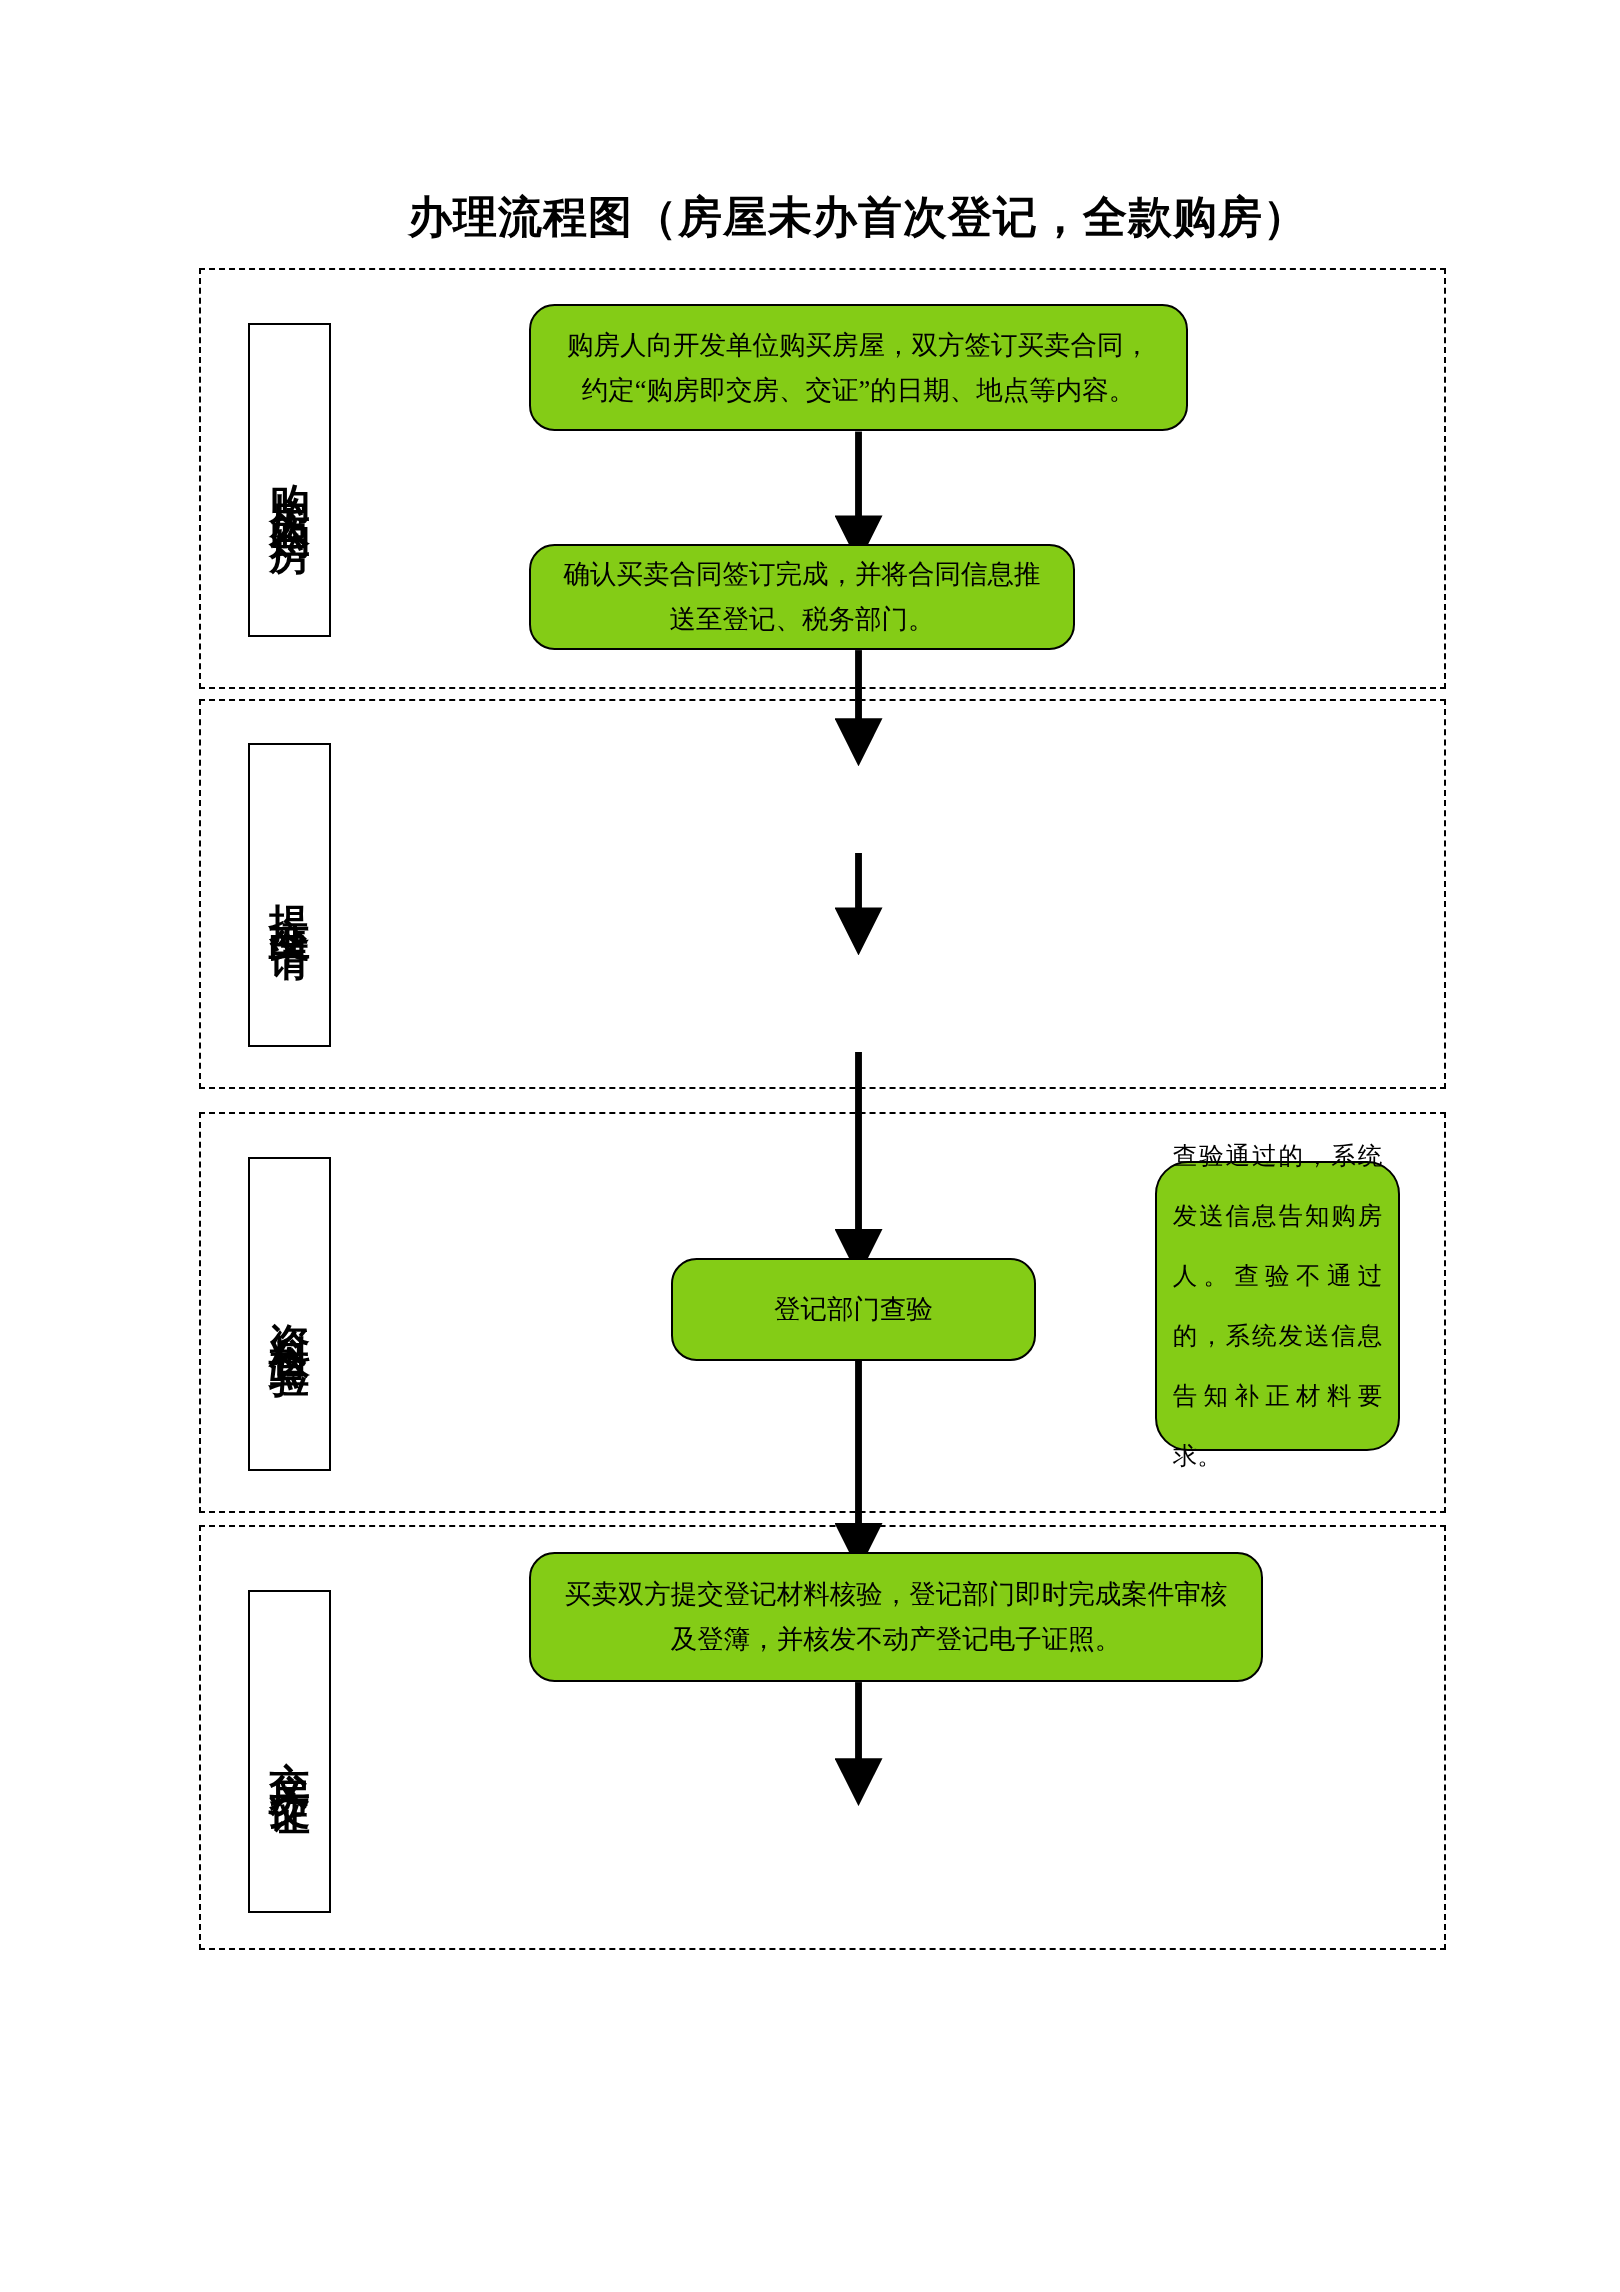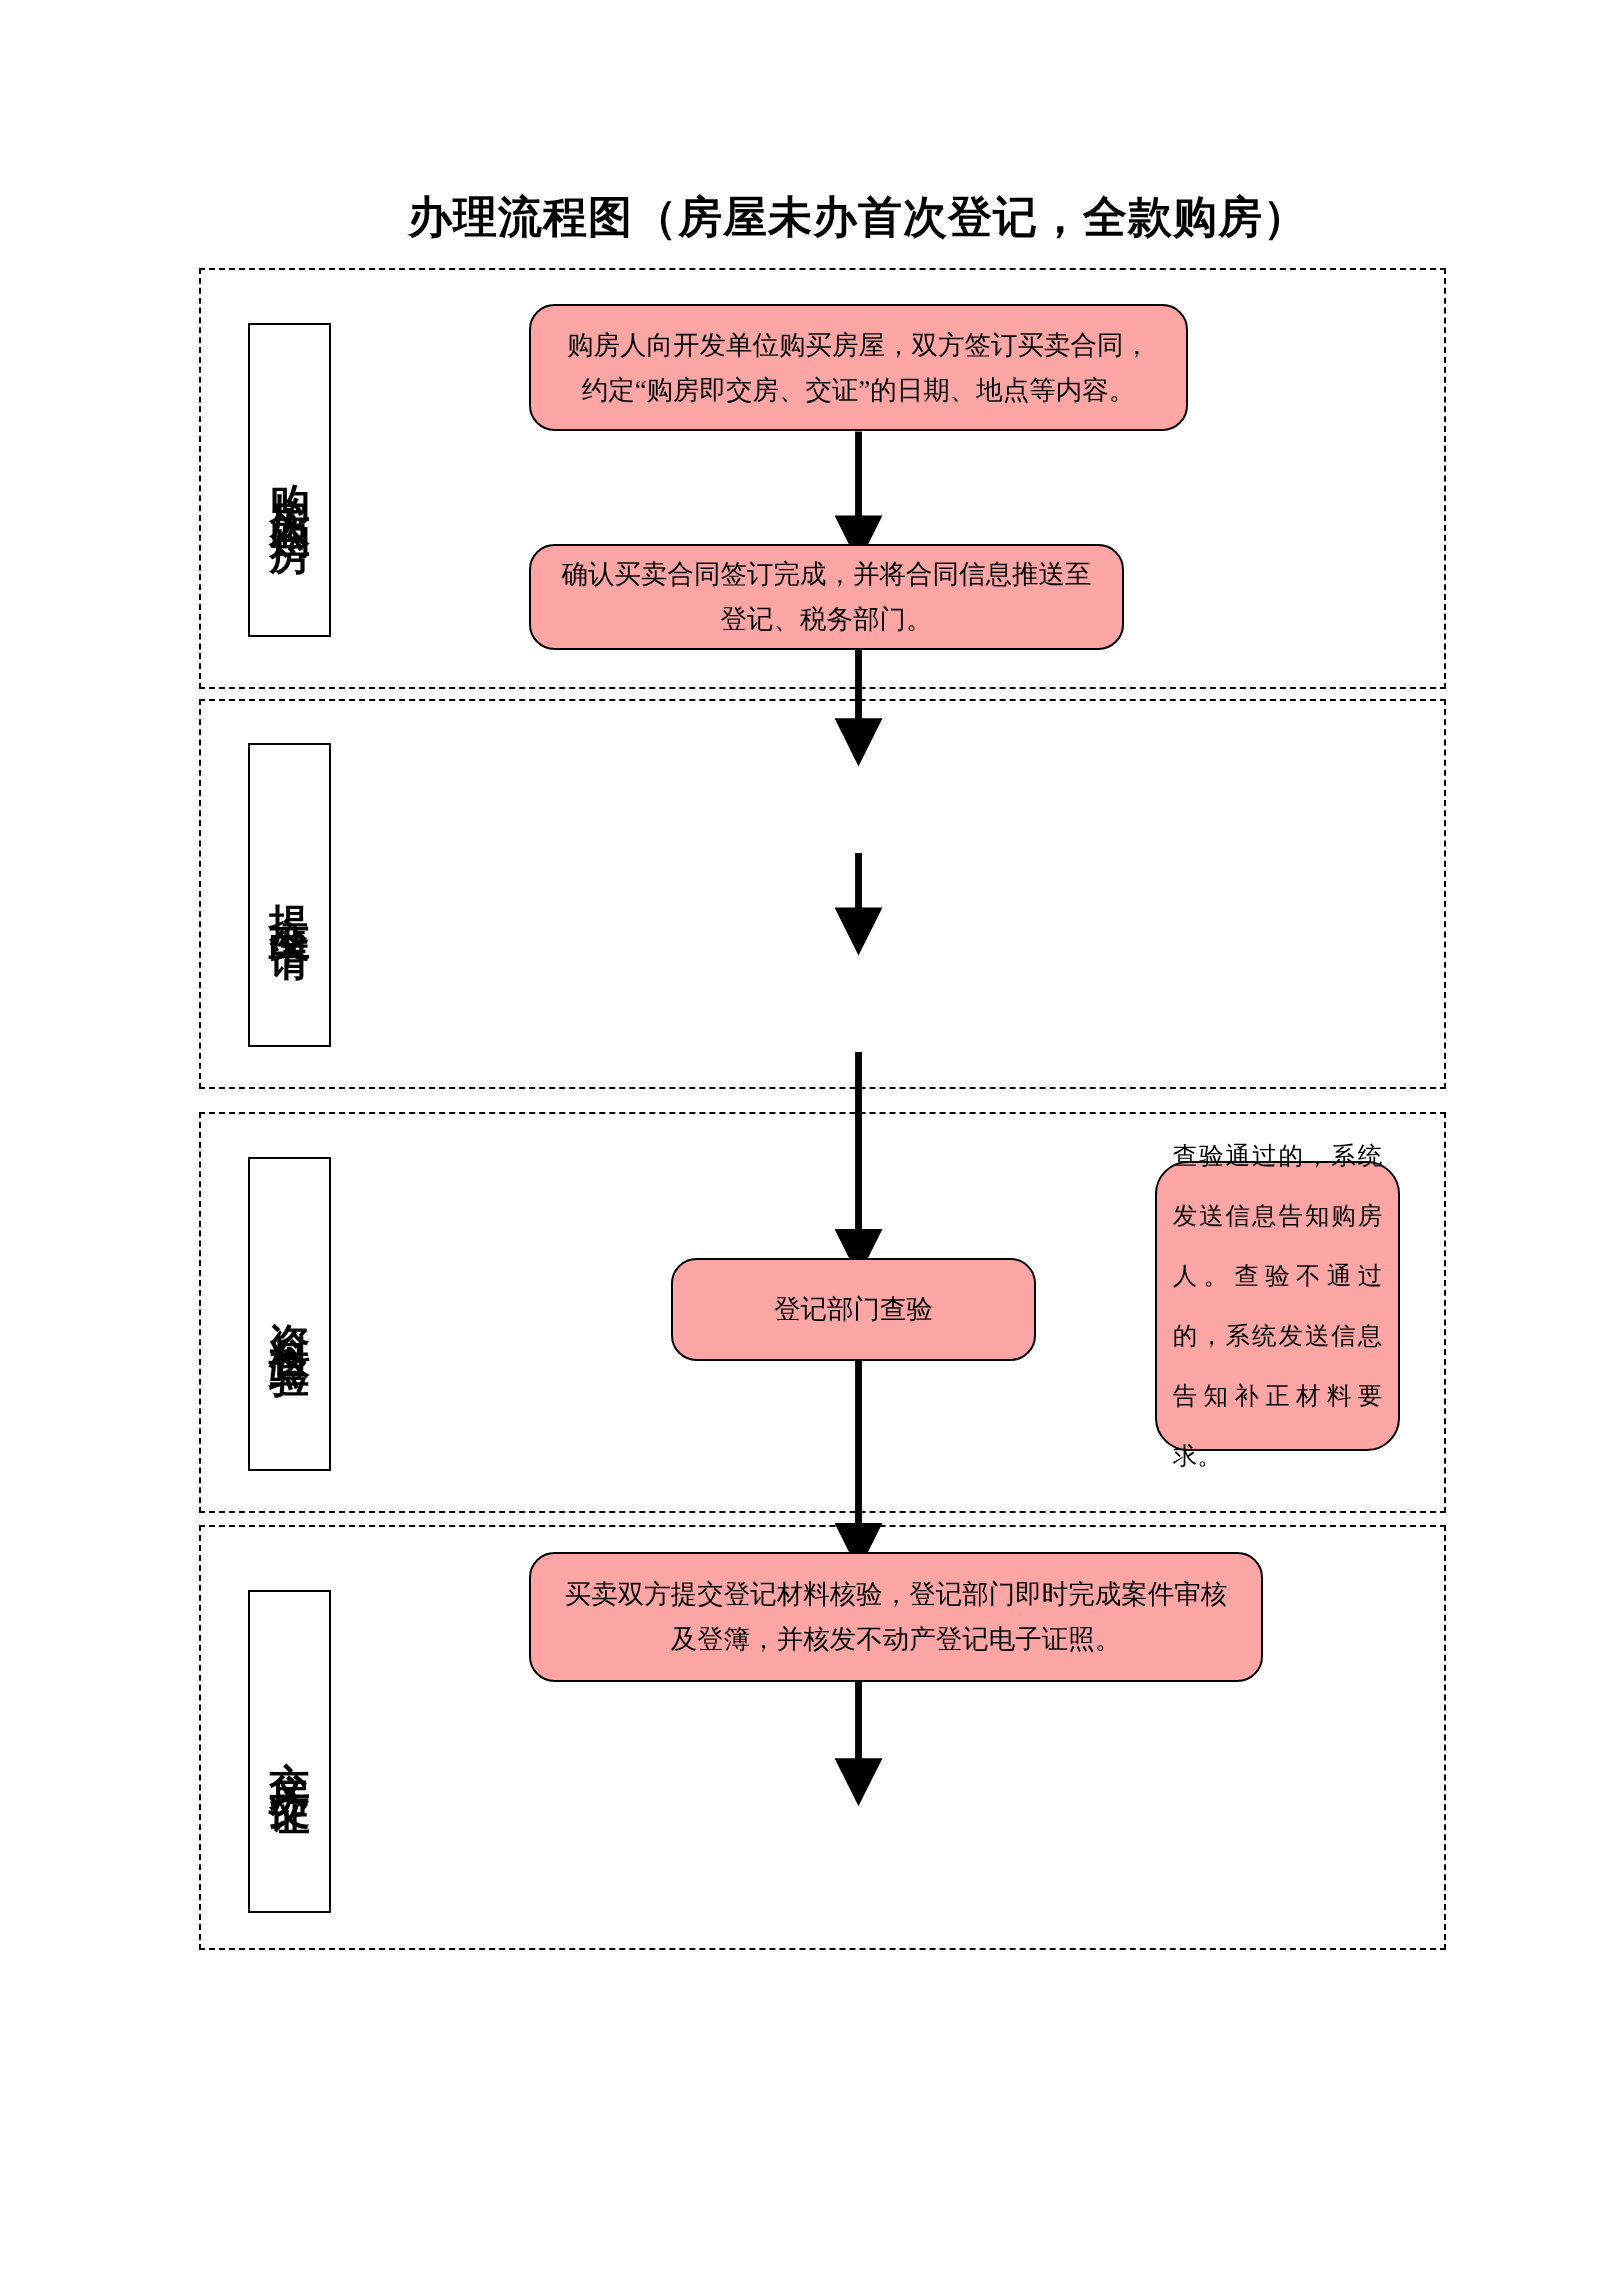--- a/index.html
+++ b/index.html
@@ -75,34 +75,34 @@
   #label-2 { left: 248px; top: 743px;  width: 83px; height: 304px; }
   #label-3 { left: 248px; top: 1157px; width: 83px; height: 314px; }
   #label-4 { left: 248px; top: 1590px; width: 83px; height: 323px; }
 
   
   .node {
     position: absolute;
     border: 2.9px solid #000000;
     border-radius: 25.5px;
     box-sizing: border-box;
-    background: #fca5a5;
+    background: #84cc16;
     display: flex;
     align-items: center;
     justify-content: center;
     text-align: center;
     font-family: "Liberation Serif", "DejaVu Serif", serif;
     font-size: 26.5px;
     line-height: 45px;
     padding: 9.8px 23.5px;
   }
   .node .ntext { display: block; width: 100%; }
 
   #node-1 { left: 529px; top: 304px;  width: 659px; height: 127px; }
-  #node-2 { left: 529px; top: 544px;  width: 595px; height: 106px; }
+  #node-2 { left: 529px; top: 544px;  width: 546px; height: 106px; }
   #node-3 { left: 529px; top: 747px;  width: 659px; height: 106px; }
   #node-4 { left: 529px; top: 936px;  width: 659px; height: 116px; }
   #node-5 { left: 671px; top: 1258px; width: 365px; height: 103px; }
   #node-6 { left: 529px; top: 1552px; width: 734px; height: 130px; }
   #node-7 { left: 529px; top: 1787px; width: 659px; height: 123px; }
 
   
   #note-1 {
     left: 1155px; top: 1161px; width: 245px; height: 290px;
     border-radius: 33px;

